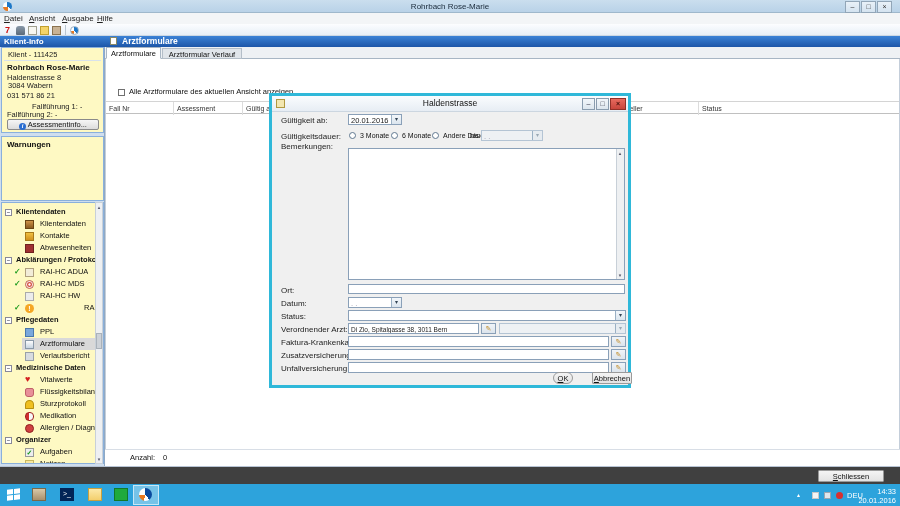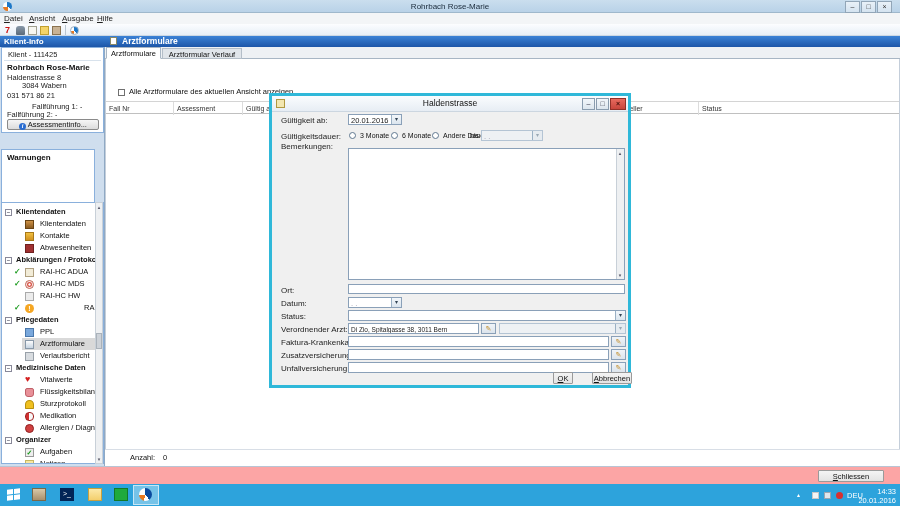--- a/index.html
+++ b/index.html
@@ -29,30 +29,30 @@
   .tbidoc{background:#f6f6f0;border:1px solid #a0a090;}
   .tbinote{background:#f4d468;border:1px solid #c0a030;}
   .tbiexit{background:#c8b294;border:1px solid #8a7350;}
   .tbsep{top:1px;width:1px;height:10px;background:#b8c4d0;}
   .tbswirl{border-radius:50%;background:conic-gradient(#1e78c8 0 40%,#f8f8f8 40% 55%,#e87820 55% 75%,#ffffff 75%);border:1px solid #9ab0c4;}
 
   
   .sidebar{left:0;top:36px;width:105px;height:430px;background:#cfdeee;border-right:1px solid #8fa9c4;}
   .bluehdr{background:linear-gradient(#3b82d6,#1d56a8);color:#fff;font-weight:bold;font-size:8px;line-height:11px;padding-left:4px;}
   .sbhdr{left:0;top:0;width:105px;height:11px;}
-  .panelbox{background:#ffffff;border:1px solid #8ab0dc;}
+  .panelbox{background:#fef9c3;border:1px solid #8ab0dc;}
   .kbox{left:1px;top:11px;width:103px;height:86px;}
   .ktext{font-size:7.5px;color:#222;}
   .kdiv{height:1px;background:#d8e2ec;}
   .kname{font-weight:bold;font-size:8px;}
   .abtn{background:linear-gradient(#f6f6f6,#dcdcdc);border:1px solid #8a8a8a;border-radius:2px;
     font-size:7.5px;text-align:center;line-height:10px;}
   .infodot{display:inline-block;width:7px;height:7px;border-radius:50%;background:#2a6cd0;color:#fff;
     font-size:6px;line-height:7px;font-weight:bold;vertical-align:-1px;font-family:"Liberation Serif",serif;font-style:italic;}
-  .wbox{left:1px;top:113px;width:94px;height:65px;}
+  .wbox{left:1px;top:100px;width:103px;height:65px;}
   .wlabel{left:5px;top:3px;font-weight:bold;font-size:8px;}
   .tbox{left:1px;top:166px;width:103px;height:262px;overflow:hidden;}
   .trow{left:0;height:12px;width:100px;font-size:7.5px;line-height:12px;}
   .tsec{font-weight:bold;}
   .tsqm{position:absolute;left:3px;top:3px;width:7px;height:7px;border:1px solid #889;background:#fff;
     font-size:6px;line-height:5px;text-align:center;color:#445;}
   .tchk{position:absolute;left:12px;top:0;color:#17991a;font-weight:bold;font-size:8px;}
   .tico{position:absolute;top:2px;width:9px;height:9px;}
   .tlabel{position:absolute;top:0;}
   .tsel{position:absolute;left:20px;top:0;width:74px;height:12px;background:#d9d9d9;}
@@ -89,21 +89,21 @@
   .content{left:0;top:23px;width:795px;height:390px;background:#fff;border-left:1px solid #c4cedA;border-right:1px solid #c4ceda;}
   .cb{left:12px;top:30px;width:7px;height:7px;background:#fff;border:1px solid #707070;}
   .cblabel{left:23px;top:28px;font-size:7.5px;}
   .thead{left:0;top:42px;width:793px;height:13px;border-top:1px solid #d4d4d4;border-bottom:1px solid #c0c0c0;}
   .th{top:0;height:13px;border-right:1px solid #dcdcdc;font-size:7px;line-height:13px;color:#333;padding-left:3px;}
   .sortmark{position:absolute;right:3px;top:0;color:#888;}
   .anzrow{left:0;top:413px;width:795px;height:17px;border-top:1px solid #d8dee6;background:#fff;}
   .anz{font-size:7.5px;line-height:16px;}
 
   
-  .bstrip{left:0;top:466px;width:900px;height:18px;background:#fca5a5;border-top:1px solid #b8c4d4;}
+  .bstrip{left:0;top:466px;width:900px;height:18px;background:#404040;border-top:1px solid #b8c4d4;}
   .btnwin{background:linear-gradient(#f4f4f4,#e3e3e3);border:1px solid #9a9a9a;border-radius:1px;
     font-size:7.5px;text-align:center;}
   .schliessen{left:818px;top:3px;width:66px;height:12px;line-height:11px;}
   .taskbar{left:0;top:484px;width:900px;height:22px;background:#2da3dc;}
   .startlogo{left:7px;top:5px;width:14px;height:12px;transform:skewY(-6deg);}
   .startlogo div{position:absolute;width:6px;height:5px;background:#fff;}
   .tkico{top:4px;width:14px;height:13px;}
   .tk-srv{background:linear-gradient(#d8c8a8,#a8906c);border:1px solid #7a6848;}
   .tk-ps{background:#012456;color:#fff;font-size:7px;line-height:12px;text-align:center;}
   .tk-folder{background:linear-gradient(#fce9a8,#f3cf6d);border:1px solid #c8a040;}
@@ -170,21 +170,21 @@
   </div>
 
   <div class="b sidebar">
     <div class="b sbhdr bluehdr nw">Klient-Info</div>
 
     <div class="b panelbox kbox">
       <div class="b ktext nw" style="left:6px;top:2px;">Klient - 111425</div>
       <div class="b kdiv" style="left:2px;top:12px;width:97px;"></div>
       <div class="b kname nw" style="left:5px;top:15px;width:95px;">Rohrbach Rose-Marie</div>
       <div class="b ktext nw" style="left:5px;top:25px;">Haldenstrasse 8</div>
-      <div class="b ktext nw" style="left:20px;top:33px;">3084 Wabern</div>
+      <div class="b ktext nw" style="left:6px;top:33px;">3084 Wabern</div>
       <div class="b ktext nw" style="left:5px;top:43px;">031 571 86 21</div>
       <div class="b ktext nw" style="left:5px;top:54px;padding-left:25px;">Fallführung 1: -</div>
       <div class="b ktext nw" style="left:5px;top:62px;">Fallführung 2: -</div>
       <div class="b abtn" style="left:5px;top:71px;width:92px;height:11px;">
         <span class="infodot">i</span>
         <span>Assessmentinfo...</span>
       </div>
     </div>
 
     <div class="b panelbox wbox">
@@ -415,17 +415,17 @@
     <div class="b dpencil" style="left:339px;top:240px;">✎</div>
 
     <span class="b dlabel nw" style="top:255px;">Zusatzversicherung:</span>
     <div class="b dinput" style="left:76px;top:253px;width:261px;height:11px;"></div>
     <div class="b dpencil" style="left:339px;top:253px;">✎</div>
 
     <span class="b dlabel nw" style="top:268px;">Unfallversicherung:</span>
     <div class="b dinput" style="left:76px;top:266px;width:261px;height:11px;"></div>
     <div class="b dpencil" style="left:339px;top:266px;">✎</div>
 
-    <div class="b btnwin dbtnrow ul" style="left:281px;width:20px;">OK</div>
+    <div class="b btnwin dbtnrow ul" style="left:281px;width:20px;border-radius:6px;">OK</div>
     <div class="b btnwin dbtnrow ul" style="left:320px;width:40px;">Abbrechen</div>
   </div>
 
 </div>
 
 </body></html>

